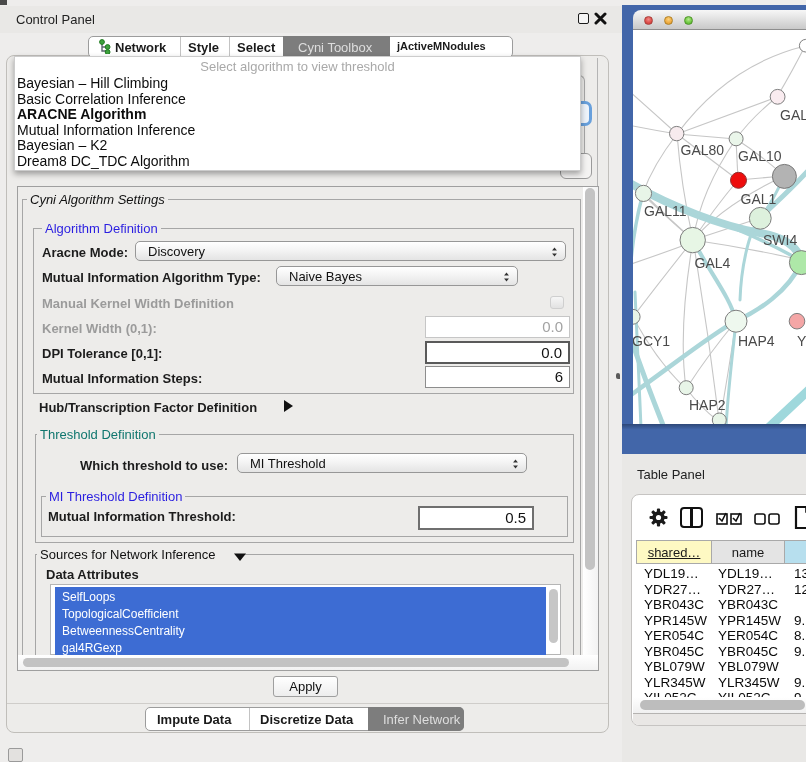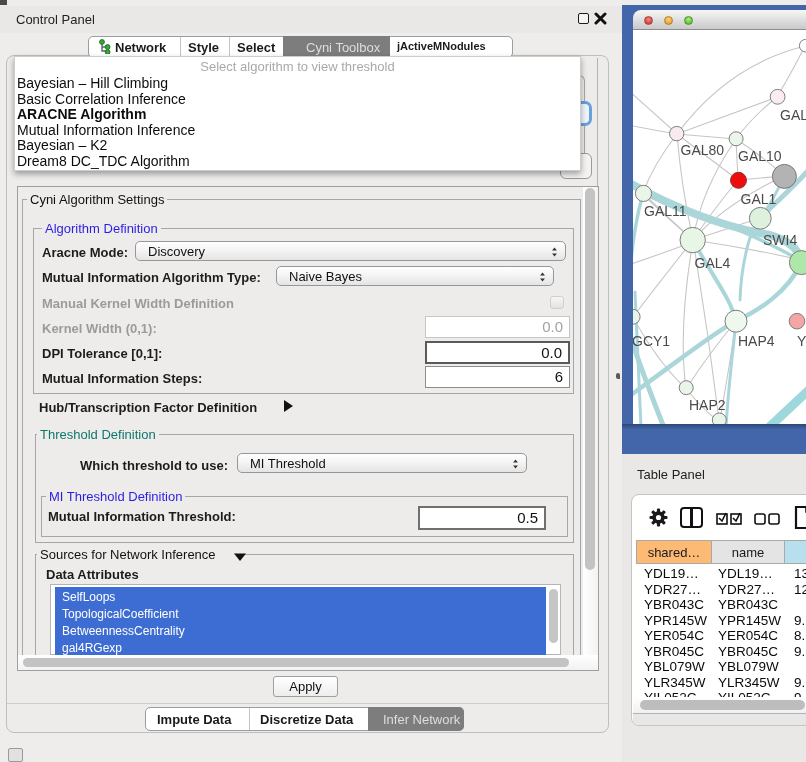--- a/index.html
+++ b/index.html
@@ -38,39 +38,39 @@
   <div class="abs" style="left:283px;top:36px;width:107px;height:22px;background:#7d7d7d;"></div>
   <svg class="abs" style="left:99px;top:39px;" width="13" height="15" viewBox="0 0 13 15">
     <path d="M3 4 L3 12 L7 12 M3 8 L7 8" stroke="#5c6670" stroke-width="1.4" fill="none"></path>
     <circle cx="3" cy="3" r="2.4" fill="#3ea23e" stroke="#1e7a1e"></circle>
     <circle cx="8.6" cy="8" r="2.4" fill="#3ea23e" stroke="#1e7a1e"></circle>
     <circle cx="8.6" cy="13" r="2.4" fill="#3ea23e" stroke="#1e7a1e"></circle>
   </svg>
   <div class="abs" style="left:115px;top:40px;font-size:13px;font-weight:bold;color:#1a1a1a;">Network</div>
   <div class="abs" style="left:188px;top:40px;font-size:13px;font-weight:bold;color:#1a1a1a;">Style</div>
   <div class="abs" style="left:237px;top:40px;font-size:13px;font-weight:bold;color:#1a1a1a;">Select</div>
-  <div class="abs" style="left:306px;top:40px;font-size:13px;color:#dedede;">Cyni Toolbox</div>
+  <div class="abs" style="left:298px;top:40px;font-size:13px;color:#dedede;">Cyni Toolbox</div>
   <div class="abs" style="left:397px;top:40px;font-size:11px;font-weight:bold;color:#1a1a1a;">jActiveMNodules</div>
 
   <div class="abs" style="left:17px;top:186px;width:582px;height:485px;border:1px solid #9f9f9f;background:#edecea;"></div>
 
   <div class="grp" style="left:22px;top:199px;width:559px;height:470px;"></div>
-  <div class="gt" style="left:27px;top:192px;color:#111;font-weight:normal;">Cyni Algorithm Settings</div>
+  <div class="gt" style="left:27px;top:192px;color:#111;font-weight:normal;font-style:italic;">Cyni Algorithm Settings</div>
 
   <div class="grp" style="left:33px;top:228px;width:541px;height:166px;"></div>
   <div class="gt" style="left:42px;top:221px;color:#2a1ee0;">Algorithm Definition</div>
 
   <div class="abs lbl" style="left:42px;top:245px;">Aracne Mode:</div>
   <div class="combo" style="left:135px;top:241px;width:431px;">Discovery
     <svg class="arr" viewBox="0 0 13 17">
         <path d="M6.5 2 L10 6.5 L3 6.5 Z M6.5 15 L10 10.5 L3 10.5 Z" fill="#333"></path>
       </svg>
   </div>
   <div class="abs lbl" style="left:42px;top:270px;">Mutual Information Algorithm Type:</div>
-  <div class="combo" style="left:276px;top:266px;width:278px;">Naive Bayes
+  <div class="combo" style="left:276px;top:266px;width:242px;">Naive Bayes
     <svg class="arr" viewBox="0 0 13 17">
         <path d="M6.5 2 L10 6.5 L3 6.5 Z M6.5 15 L10 10.5 L3 10.5 Z" fill="#333"></path>
       </svg>
   </div>
   <div class="abs glbl" style="left:42px;top:296px;">Manual Kernel Width Definition</div>
   <div class="abs" style="left:550px;top:296px;width:14px;height:13px;border:1px solid #cfcfcf;border-radius:3px;background:linear-gradient(#f6f6f6,#e2e2e2);"></div>
   <div class="abs glbl" style="left:42px;top:321px;">Kernel Width (0,1):</div>
   <div class="field" style="left:425px;top:316px;width:145px;height:22px;border:1px solid #c6c6c6;color:#a3a3a3;">0.0</div>
   <div class="abs lbl" style="left:42px;top:346px;">DPI Tolerance [0,1]:</div>
   <div class="field" style="left:425px;top:341px;width:145px;height:23px;border:2px solid #5a5a5a;">0.0</div>
@@ -86,21 +86,21 @@
   <div class="gt" style="left:37px;top:427px;color:#0f766e;">Threshold Definition</div>
   <div class="abs lbl" style="left:80px;top:458px;">Which threshold to use:</div>
   <div class="combo" style="left:237px;top:453px;width:290px;">MI Threshold
     <svg class="arr" viewBox="0 0 13 17">
         <path d="M6.5 2 L10 6.5 L3 6.5 Z M6.5 15 L10 10.5 L3 10.5 Z" fill="#333"></path>
       </svg>
   </div>
   <div class="grp" style="left:41px;top:496px;width:527px;height:41px;"></div>
   <div class="gt" style="left:46px;top:489px;color:#2a1ee0;">MI Threshold Definition</div>
   <div class="abs lbl" style="left:48px;top:509px;">Mutual Information Threshold:</div>
-  <div class="field" style="left:418px;top:506px;width:128px;height:24px;border:2px solid #6f6f6f;">0.5</div>
+  <div class="field" style="left:418px;top:506px;width:116px;height:24px;border:2px solid #6f6f6f;">0.5</div>
 
   <div class="grp" style="left:35px;top:554px;width:539px;height:112px;border-bottom:none;"></div>
   <div class="gt" style="left:37px;top:547px;color:#111;font-weight:normal;padding-right:24px;">Sources for Network Inference</div>
   <svg class="abs" style="left:233px;top:552px;" width="14" height="10" viewBox="0 0 14 10">
       <path d="M1 1.5 L13 1.5 L7 9 Z" fill="#111"></path>
     </svg>
   <div class="abs lbl" style="left:46px;top:567px;">Data Attributes</div>
   <div class="abs" style="left:50px;top:584px;width:511px;height:71px;background:#fff;border:1px solid #b5b5b5;"></div>
   <div class="abs" style="left:55px;top:587px;width:491px;height:68px;background:#3d6cd3;"></div>
   <div class="abs" style="left:62px;top:589px;font-size:12px;color:#fff;line-height:17px;white-space:nowrap;">SelfLoops<br>TopologicalCoefficient<br>BetweennessCentrality<br>gal4RGexp</div>
@@ -243,21 +243,21 @@
   </svg>
   <svg class="abs" style="left:122px;top:18px;" width="28" height="12" viewBox="0 0 28 12">
     <rect x="1" y="1" width="10" height="10" rx="2" fill="none" stroke="#111" stroke-width="1.6"></rect>
     <rect x="15" y="1" width="10" height="10" rx="2" fill="none" stroke="#111" stroke-width="1.6"></rect>
   </svg>
   <svg class="abs" style="left:162px;top:10px;" width="19" height="25" viewBox="0 0 19 25">
     <path d="M2 2 L12 2 L17 7 L17 23 L2 23 Z" fill="none" stroke="#111" stroke-width="2.2"></path>
     <path d="M12 2 L12 7 L17 7" fill="none" stroke="#111" stroke-width="1.6"></path>
   </svg>
 
-  <div class="abs" style="left:4px;top:45px;width:75px;height:24px;background:#fdba74;border:1px solid #a9a9a9;border-right:none;font-size:13px;color:#1a1a1a;text-align:center;line-height:23px;">shared…</div>
+  <div class="abs" style="left:4px;top:45px;width:75px;height:24px;background:#fef9c3;border:1px solid #a9a9a9;border-right:none;font-size:13px;color:#1a1a1a;text-align:center;line-height:23px;text-decoration:underline;">shared…</div>
   <div class="abs" style="left:79px;top:45px;width:74px;height:24px;background:#e4e4e4;border:1px solid #a9a9a9;font-size:13px;color:#1a1a1a;text-align:center;line-height:23px;">name</div>
   <div class="abs" style="left:153px;top:45px;width:40px;height:24px;background:#b7dfee;border:1px solid #a9a9a9;border-left:none;"></div>
 
   <div class="abs" style="left:12px;top:71px;font-size:13.5px;color:#0a0a0a;line-height:15.5px;white-space:nowrap;">YDL19…<br>YDR27…<br>YBR043C<br>YPR145W<br>YER054C<br>YBR045C<br>YBL079W<br>YLR345W<br>YIL052C</div>
   <div class="abs" style="left:86px;top:71px;font-size:13.5px;color:#0a0a0a;line-height:15.5px;white-space:nowrap;">YDL19…<br>YDR27…<br>YBR043C<br>YPR145W<br>YER054C<br>YBR045C<br>YBL079W<br>YLR345W<br>YIL052C</div>
   <div class="abs" style="left:162px;top:71px;font-size:13.5px;color:#0a0a0a;line-height:15.5px;white-space:nowrap;">13<br>12<br>&nbsp;<br>9.<br>8.<br>9.<br>&nbsp;<br>9.<br>9</div>
 
   <div class="abs" style="left:1px;top:202px;width:180px;height:16px;background:linear-gradient(#ffffff,#f0f0f0);"></div>
   <div class="abs" style="left:8px;top:205px;width:165px;height:10px;background:#bdbdbd;border-radius:5px;"></div>
   <div class="abs" style="left:1px;top:218px;width:180px;height:13px;background:#e9e7e5;border-top:1px solid #b5b3b1;"></div>

